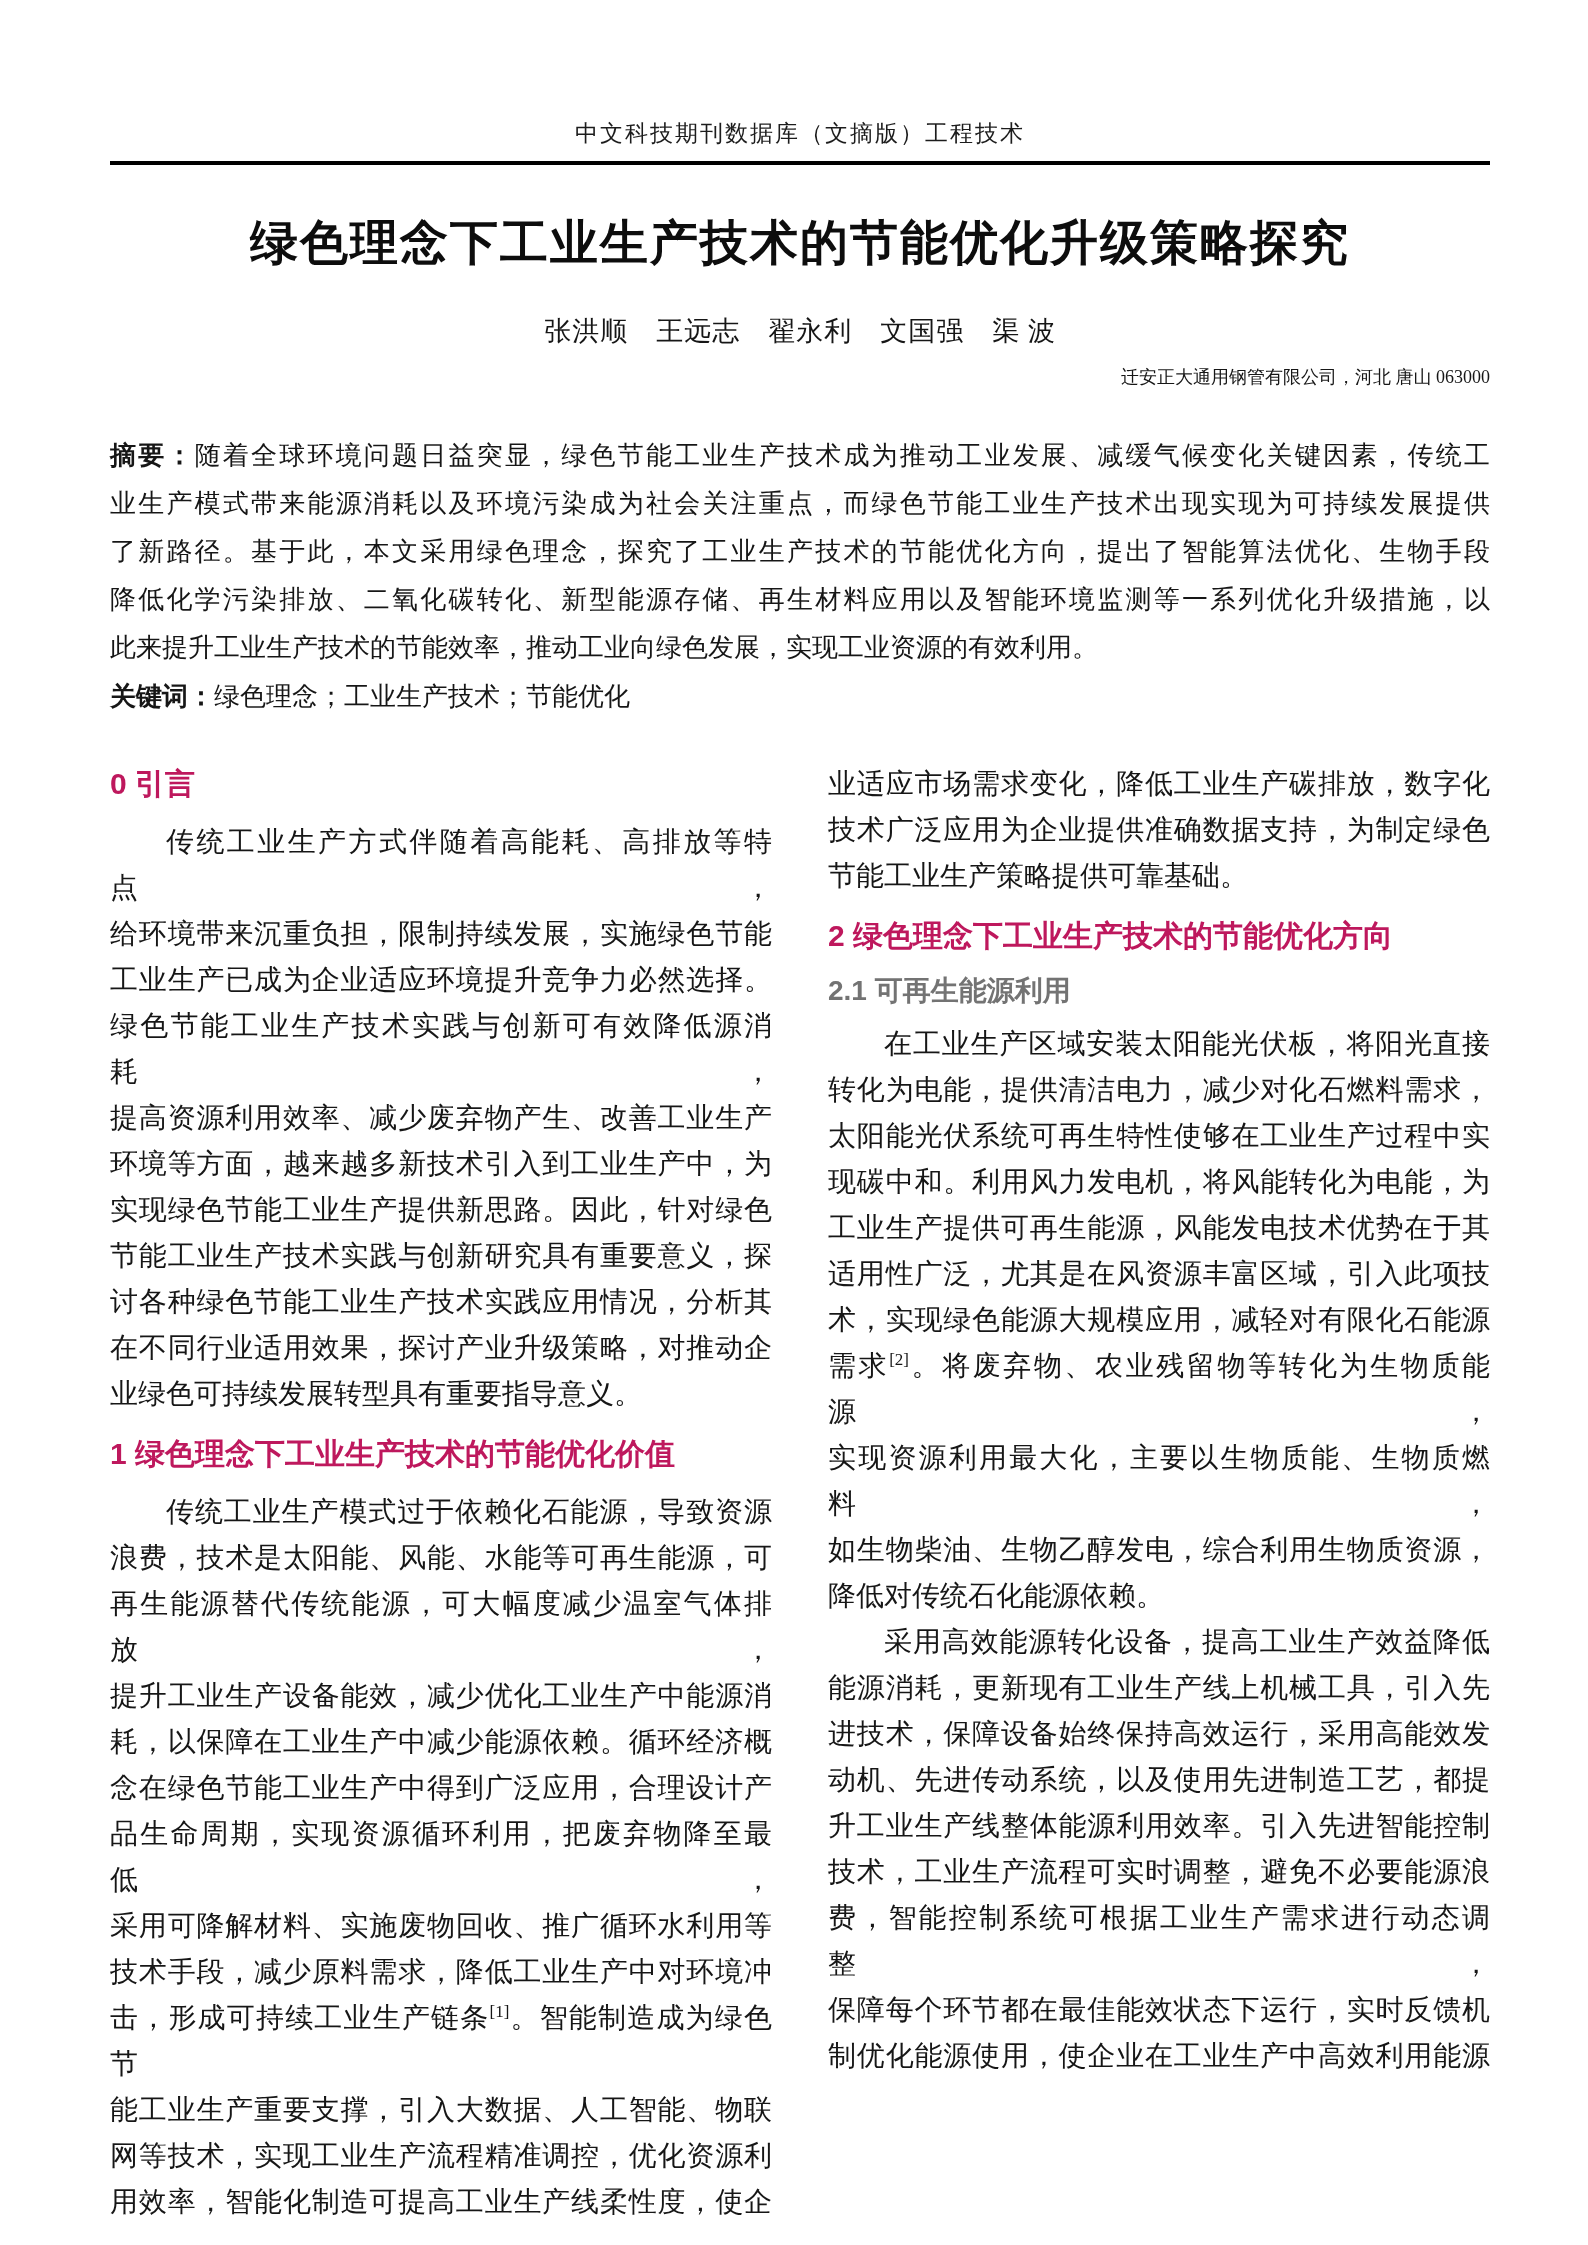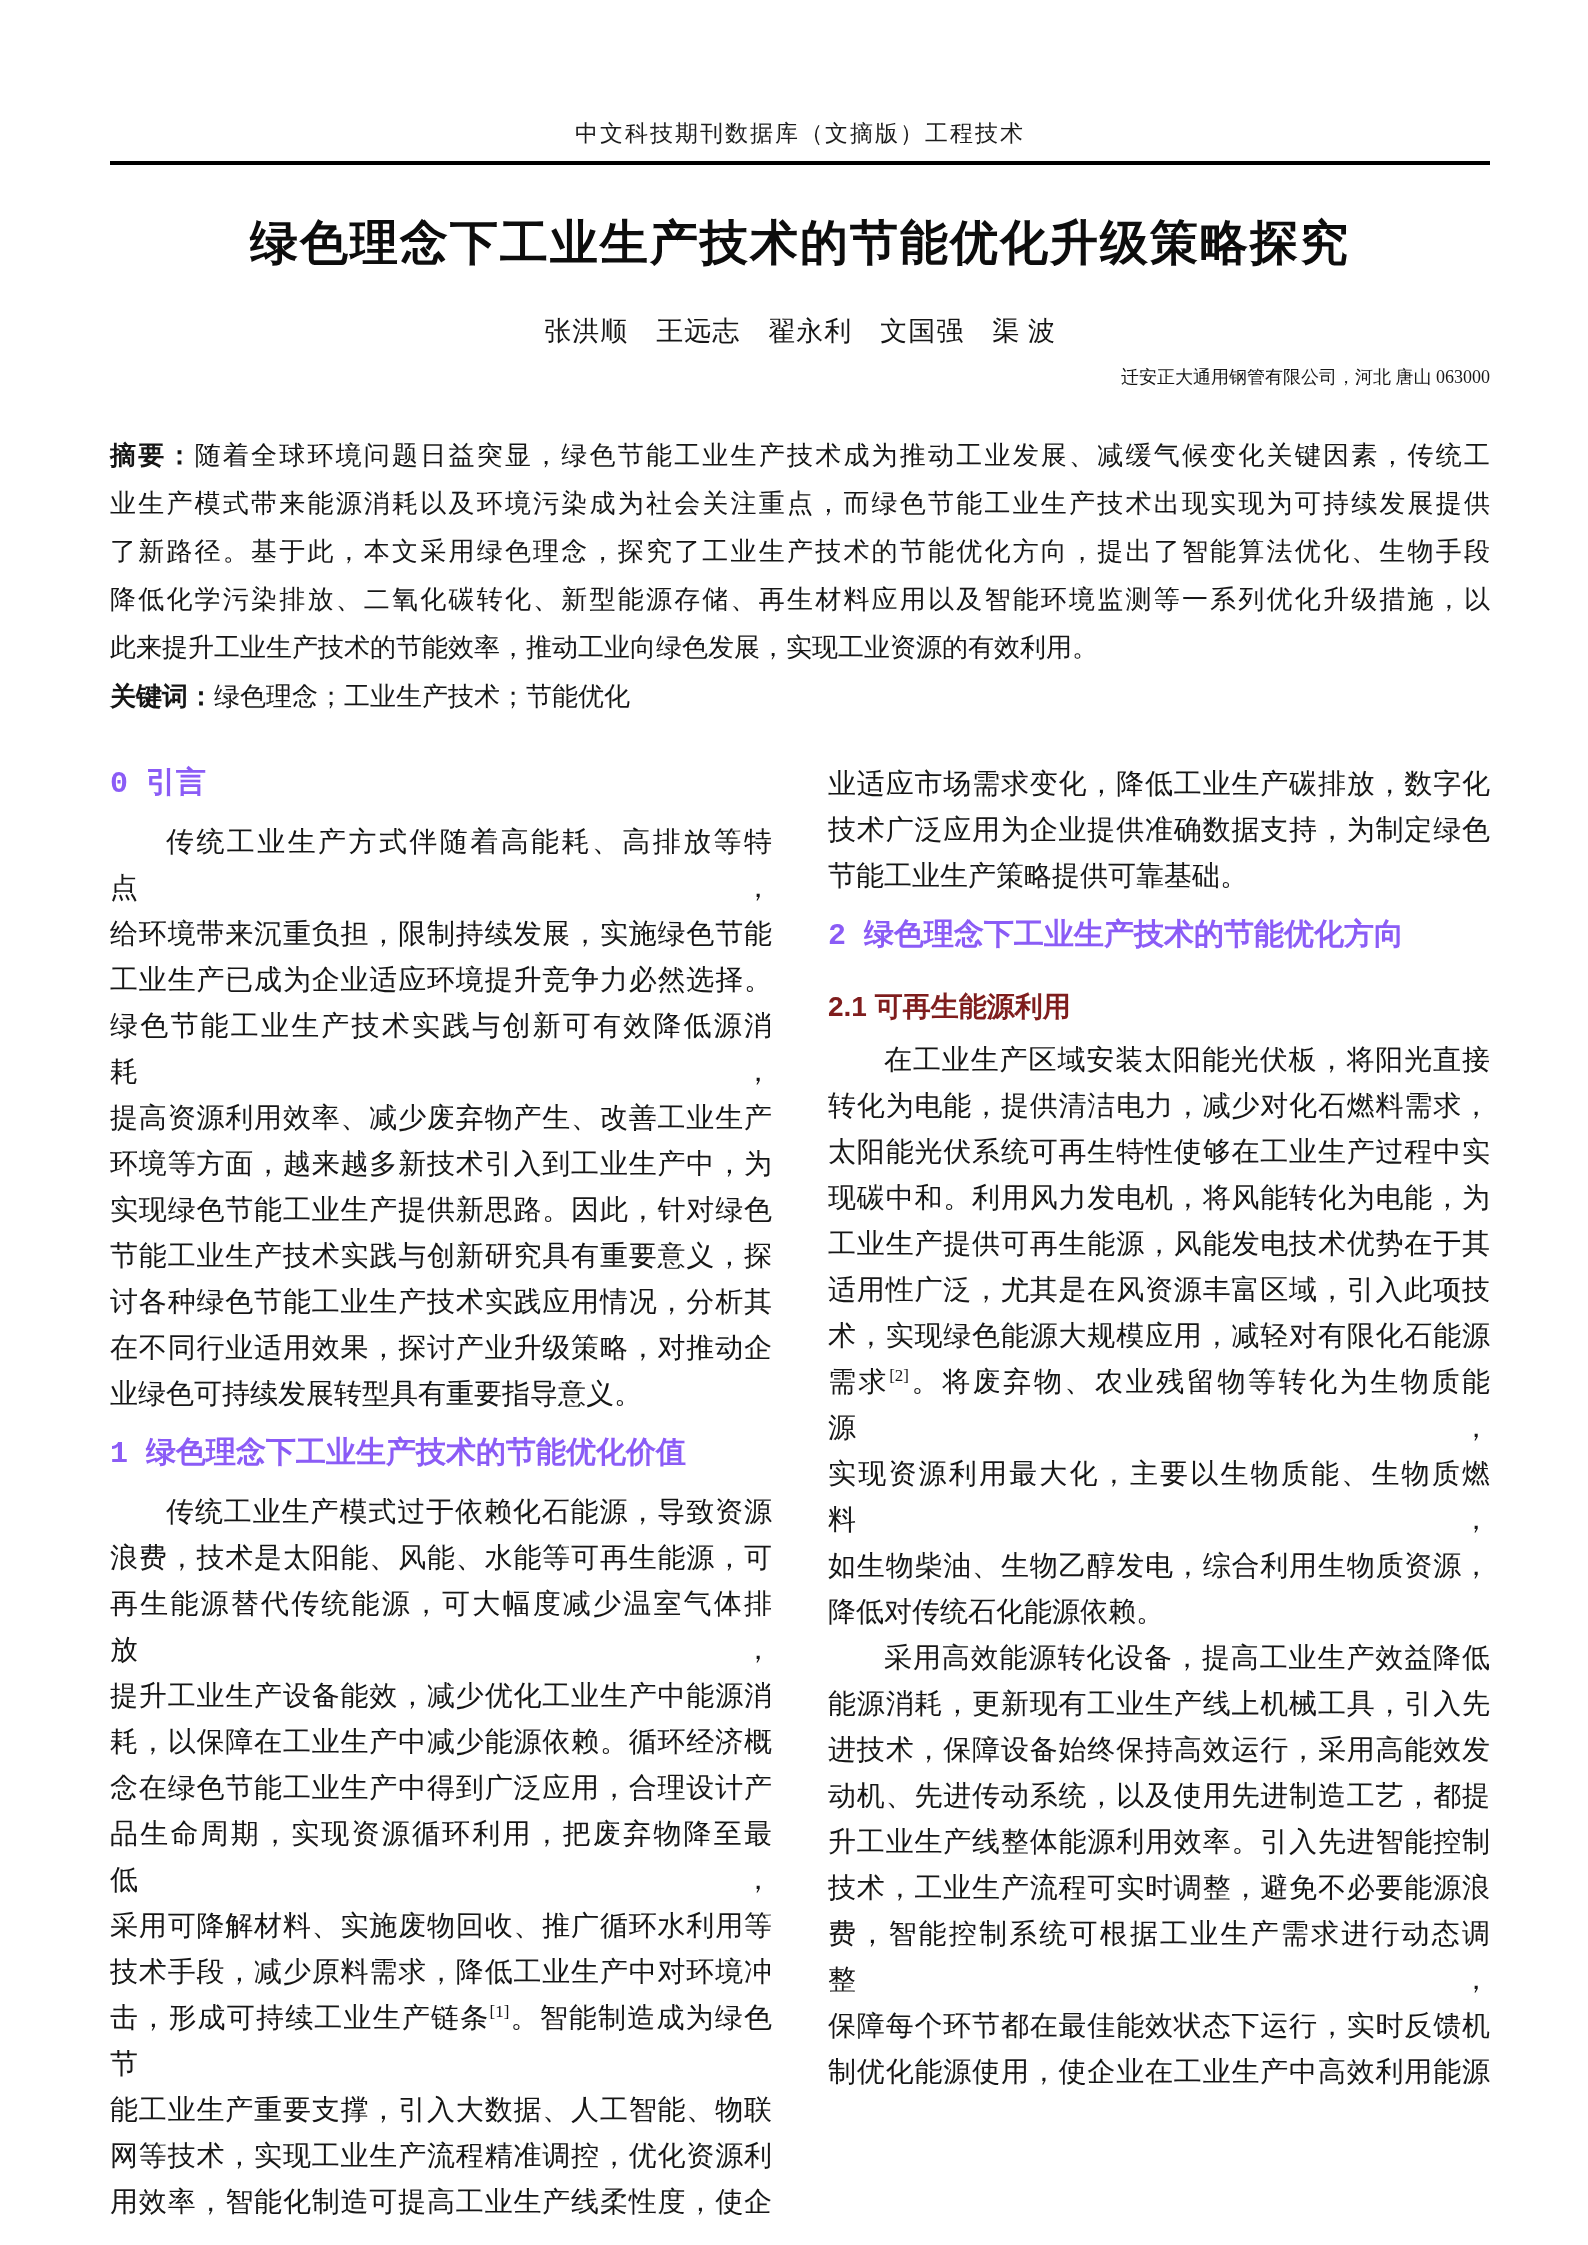--- a/index.html
+++ b/index.html
@@ -58,33 +58,33 @@
   }
   .columns{
     display:flex;
     gap:56px;
     margin-top:40px;
   }
   .col{width:662px;}
   .h1{
     font-size:30px;
     font-weight:700;
-    font-family:Liberation Mono, monospace;
+    font-family:Liberation Sans, sans-serif;
     line-height:46px;
     margin:14px 0 12px 0;
-    color:#8b5cf6;
+    color:#be185d;
   }
   .col .h1:first-child{margin-top:0;}
   .h2{
     font-size:28px;
     font-weight:700;
     font-family:"Liberation Sans","DejaVu Sans",sans-serif;
     line-height:40px;
-    margin:28px 0 10px 0;
-    color:#7f1d1d;
+    margin:12px 0 10px 0;
+    color:#737373;
   }
   .line{
     font-size:28px;
     line-height:46px;
     text-align:justify;
     text-align-last:justify;
   }
   .line.first{text-indent:2em;}
   .line.nostretch{text-align-last:left;}
   sup{font-size:17px;line-height:0;}

